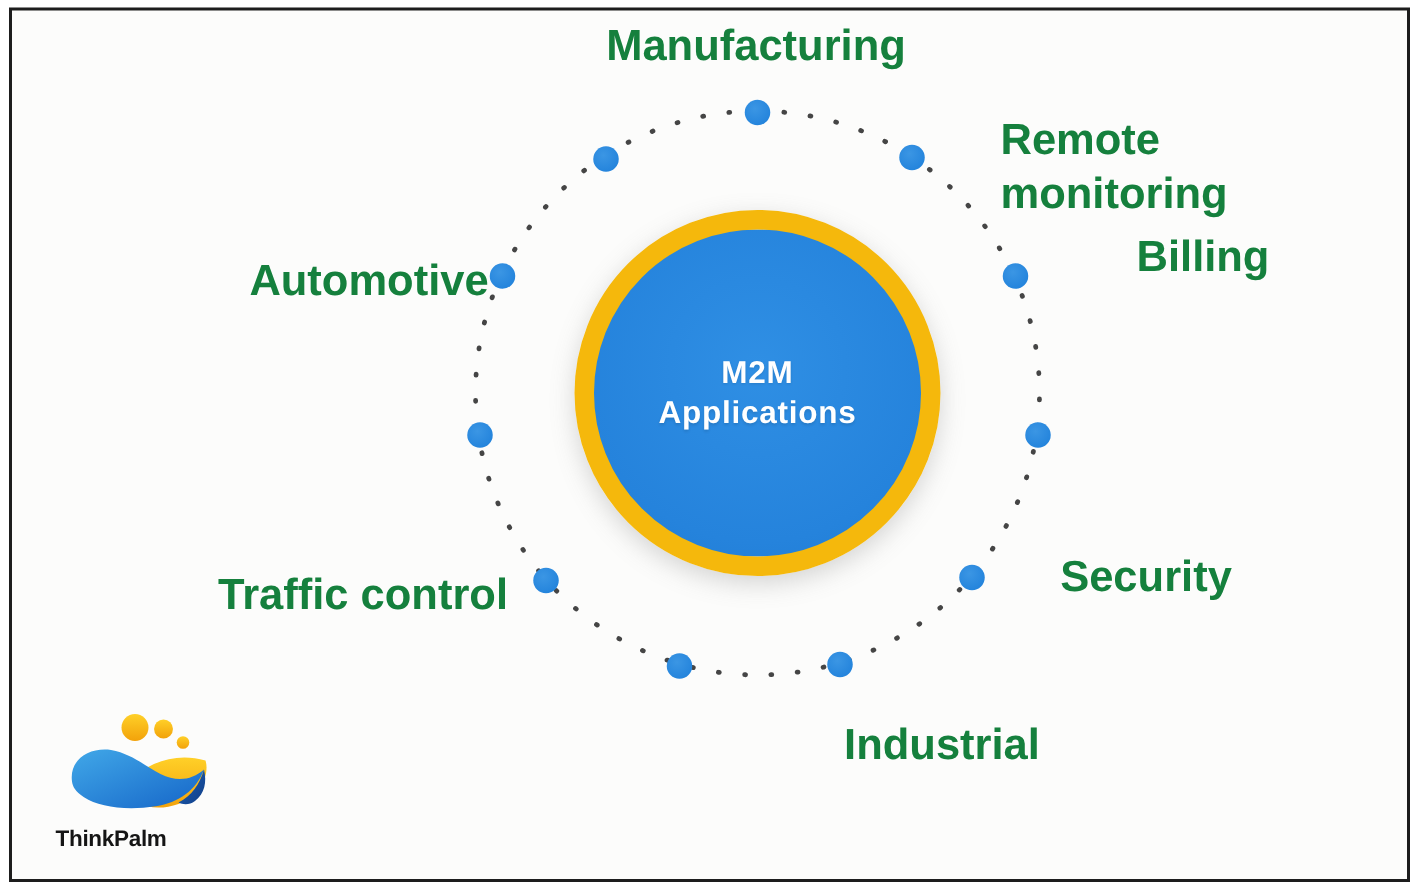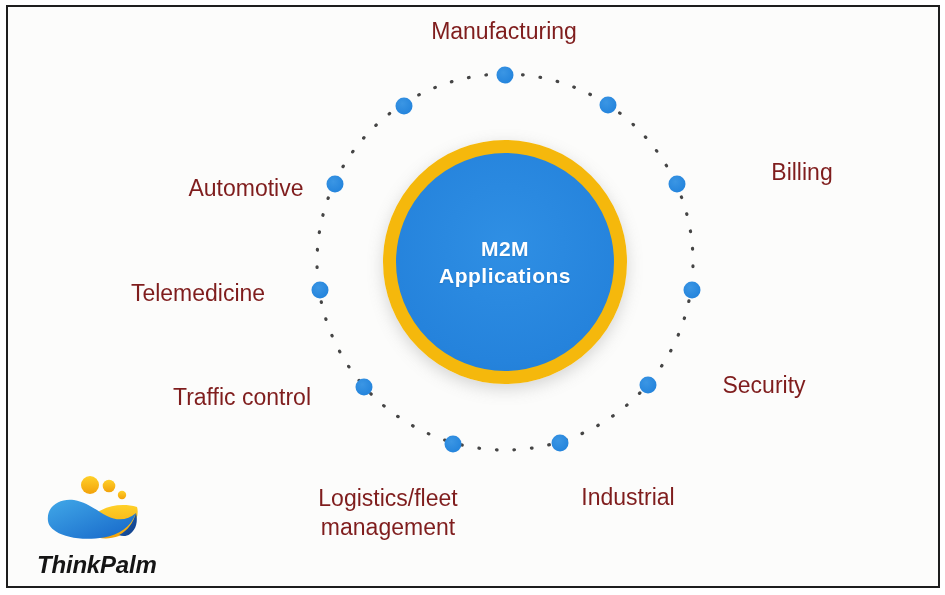--- a/index.html
+++ b/index.html
@@ -34,40 +34,40 @@
     transform:translate(-50%,-50%);
   }
   .dot-0{left:505px;top:75px;}  .dot-1{left:608px;top:105px;}
   .dot-2{left:677px;top:184px;} .dot-3{left:692px;top:290px;}
   .dot-4{left:648px;top:385px;} .dot-5{left:560px;top:443px;}
   .dot-6{left:453px;top:444px;} .dot-7{left:364px;top:387px;}
   .dot-8{left:320px;top:290px;} .dot-9{left:335px;top:184px;}
   .dot-10{left:404px;top:106px;}
   
   .app-label{
-    position:absolute;color:#7f1d1d;font-size:23px;line-height:1.25;
-    white-space:pre-line;transform:translate(-50%,-50%);text-align:center;
+    position:absolute;color:#15803d;font-size:29px;line-height:1.25;
+    white-space:pre-line;transform:translate(-50%,-50%);text-align:center;font-weight:bold;
   }
   .label-0{left:504px;top:31px;}
   .label-1{left:667px;top:112px;transform:translateY(-50%);text-align:left;}
   .label-2{left:765px;top:172px;margin-left:37px;}
   .label-3{left:789px;top:293px;}
   .label-4{left:764px;top:385px;}
   .label-5{left:628px;top:497px;}
   .label-6{left:388px;top:513px;}
   .label-7{left:242px;top:397px;text-align:center;}
   .label-8{left:198px;top:293px;}
   .label-9{left:246px;top:188px;}
   .label-10{left:297px;top:110px;}
   
   .logo{position:absolute;left:37px;top:474px;width:110px;}
   .logo-mark{display:block;margin:0 auto;}
   .logo-text{
     margin-top:3px;text-align:left;color:#151515;font-weight:bold;
-    font-size:24px;letter-spacing:-.2px;font-style:italic;
+    font-size:15px;letter-spacing:-.2px;
   }
 </style>
 </head>
 <body>
 
 <div class="canvas">
   <div class="frame-border"></div>
 
   <svg class="ring-svg" viewBox="0 0 945 595">
     <circle cx="505" cy="262" r="188" fill="none" stroke="#454545" stroke-width="3.2" stroke-dasharray="0.6 17" stroke-linecap="round" transform="rotate(-90 505 262)"></circle>
@@ -84,27 +84,26 @@
   <div class="node-dot dot-8"></div>
   <div class="node-dot dot-9"></div>
   <div class="node-dot dot-10"></div>
 
   <div class="center-circle">
     <div class="center-title">M2M
 Applications</div>
   </div>
 
   <div class="app-label label-0">Manufacturing</div>
+  <div class="app-label label-1">Remote
+monitoring</div>
   <div class="app-label label-2">Billing</div>
   <div class="app-label label-4">Security</div>
   <div class="app-label label-5">Industrial</div>
-  <div class="app-label label-6">Logistics/fleet
-management</div>
   <div class="app-label label-7">Traffic control</div>
-  <div class="app-label label-8">Telemedicine</div>
   <div class="app-label label-9">Automotive</div>
 
   <div class="logo">
     <svg class="logo-mark" width="104" height="74" viewBox="0 0 104 74">
       <defs>
         <linearGradient id="blueGrad" x1="0" y1="0" x2="1" y2="1">
           <stop offset="0" stop-color="#41a8e8"></stop>
           <stop offset="1" stop-color="#1565c8"></stop>
         </linearGradient>
         <linearGradient id="tipGrad" x1="0" y1="0" x2="1" y2="1">

